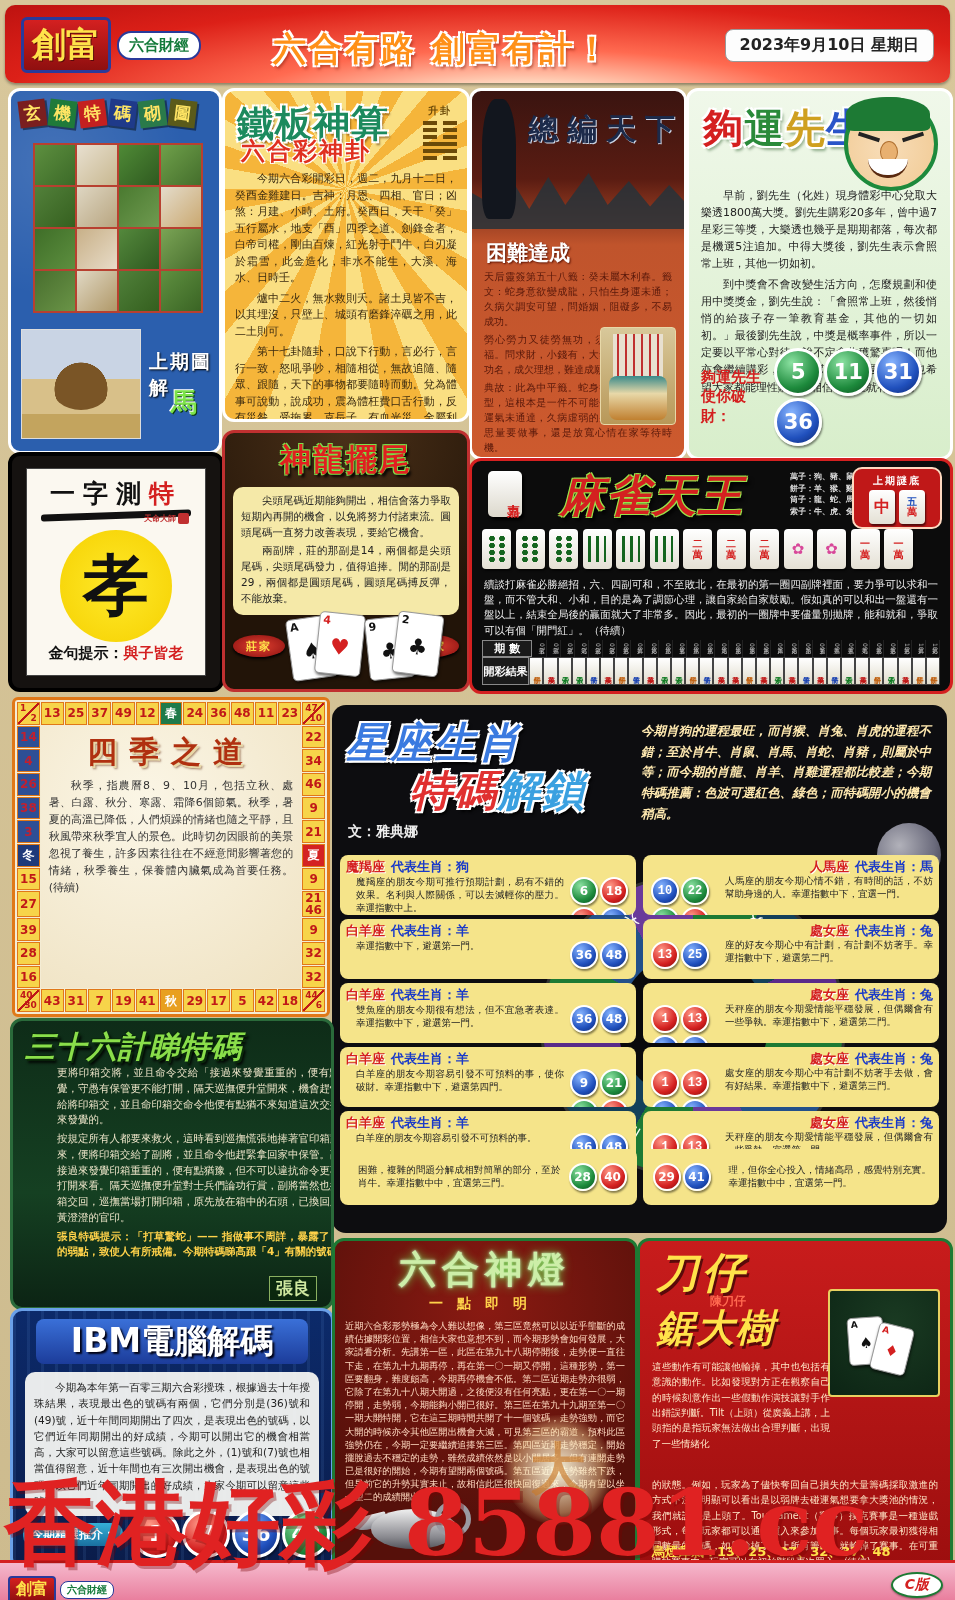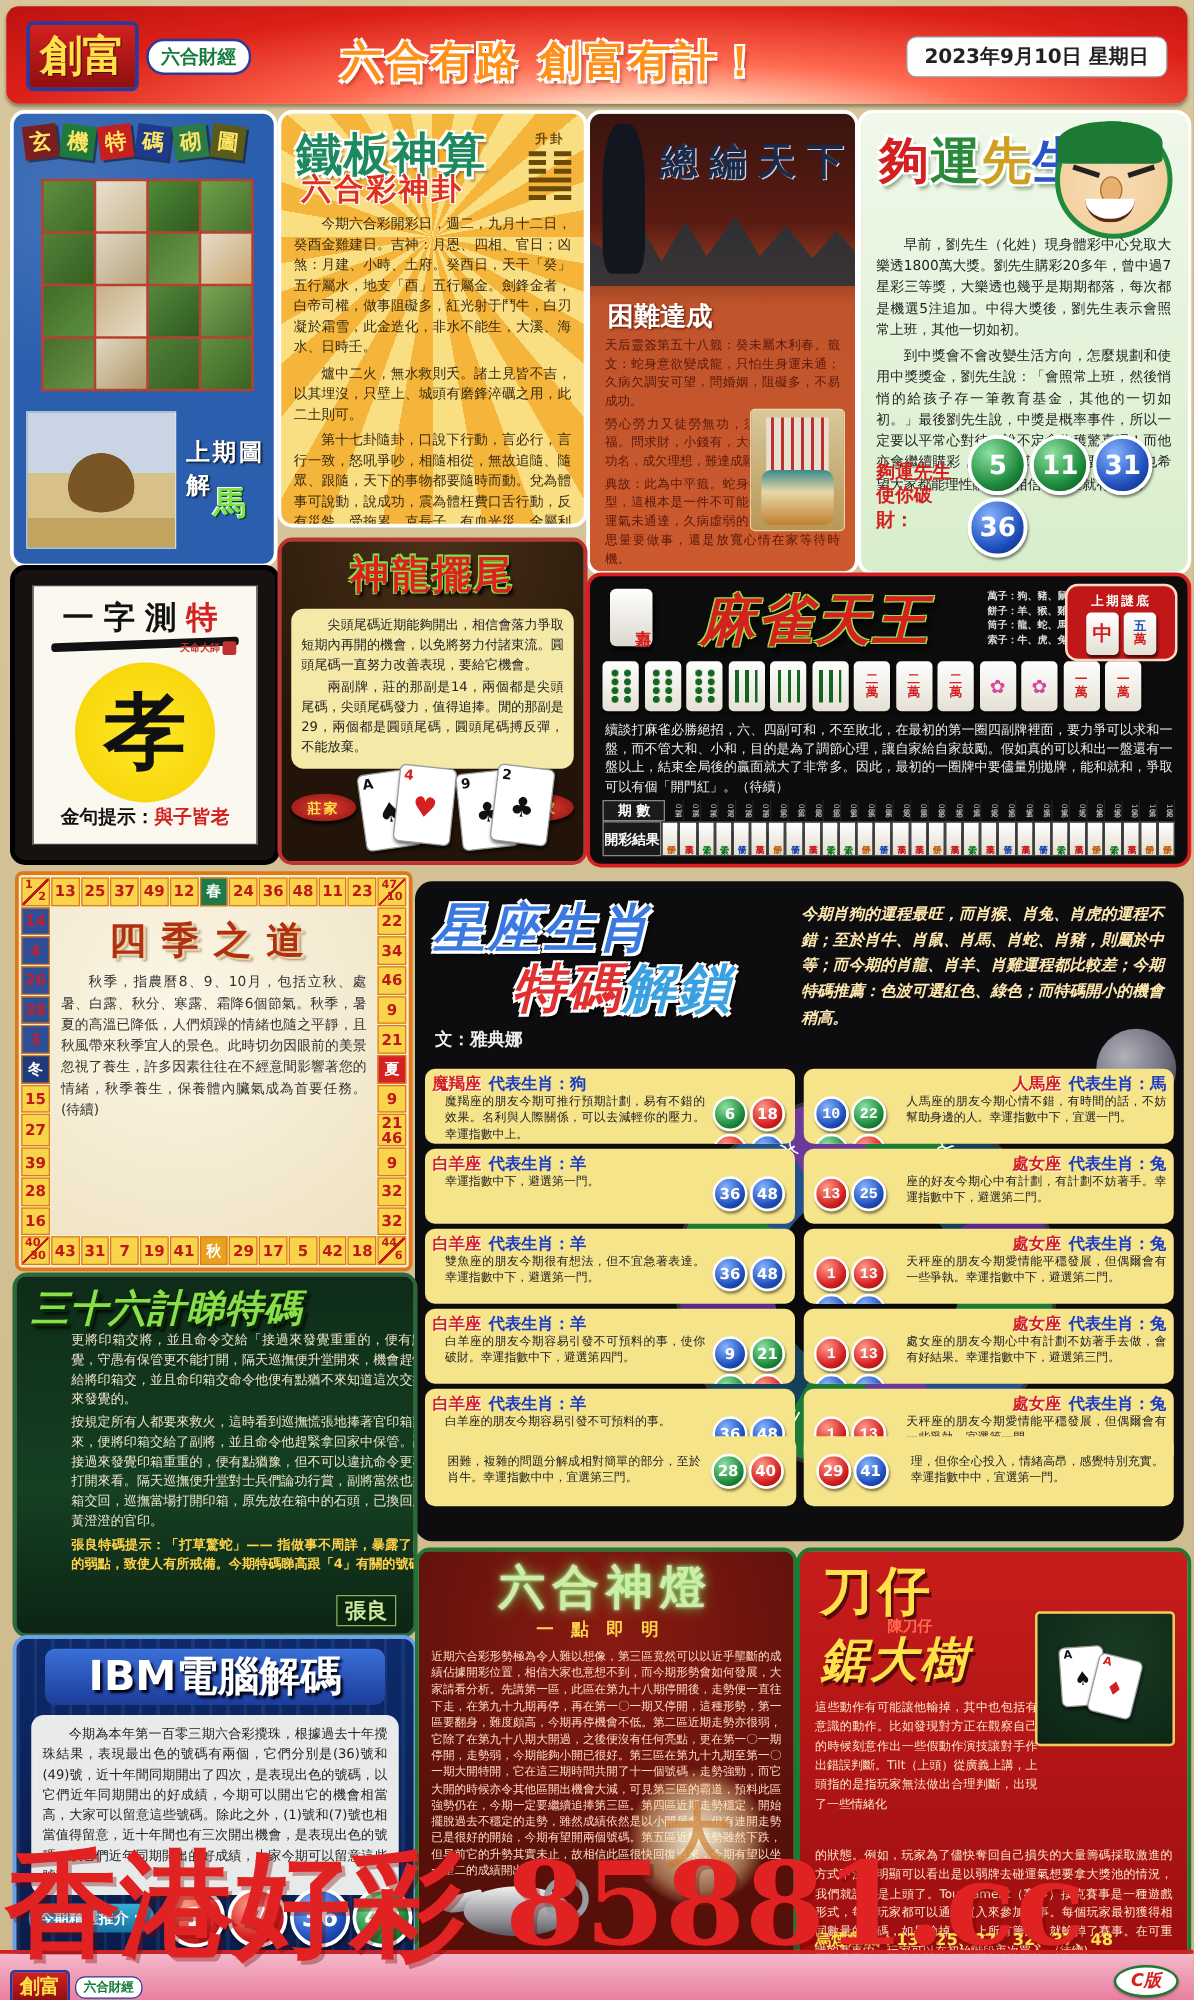--- a/index.html
+++ b/index.html
@@ -214,21 +214,21 @@
   .lp-body{position:absolute;left:10px;top:78px;width:280px;font-size:9.3px;line-height:1.42;color:#ffd9c0;text-align:justify;}
   .lp-glow{position:absolute;left:168px;bottom:44px;width:110px;height:110px;border-radius:50%;
       background:radial-gradient(circle,rgba(255,255,230,.95),rgba(255,230,160,.4) 55%,transparent 72%);
       display:flex;align-items:center;justify-content:center;font-size:56px;font-weight:bold;color:rgba(200,120,40,.65);}
   .lp-lamp{position:absolute;left:18px;bottom:14px;width:120px;height:58px;}
   .lp-lamp .body{position:absolute;left:18px;bottom:6px;width:86px;height:40px;border-radius:50%;background:linear-gradient(#f0f0f0,#8a8a90 70%,#55555c);}
   .lp-lamp .spout{position:absolute;left:0;bottom:26px;width:34px;height:14px;background:linear-gradient(#e8e8e8,#808088);border-radius:50% 10% 10% 50%;transform:rotate(-14deg);}
   .lp-lamp .handle{position:absolute;right:2px;bottom:18px;width:26px;height:26px;border:5px solid #9a9aa2;border-radius:50%;}
   
   .knife{left:637px;top:1238px;width:310px;height:328px;background:linear-gradient(#c81c1c,#9c0e0e);border:3px solid #1d7a34;}
-  .kn-t1{position:absolute;left:16px;top:4px;font-size:42px;font-weight:bold;color:#ffe24a;letter-spacing:4px;text-shadow:2px 3px 0 #5a0a0a;}
+  .kn-t1{position:absolute;left:16px;top:4px;font-size:42px;font-weight:bold;font-style:italic;color:#ffe24a;letter-spacing:4px;text-shadow:2px 3px 0 #5a0a0a;}
   .kn-auth{position:absolute;left:70px;top:52px;font-size:12px;color:#ff6a50;font-weight:bold;}
   .kn-t2{position:absolute;left:16px;top:62px;font-size:38px;font-weight:bold;font-style:italic;color:#ffe24a;letter-spacing:2px;text-shadow:2px 3px 0 #5a0a0a;}
   .kn-photo{position:absolute;right:10px;top:48px;width:108px;height:104px;border:2px solid #e8d060;border-radius:4px;
       background:radial-gradient(circle at 60% 30%,#1a3a22,#0c2414);}
   .kn-photo .pcard{width:34px;height:46px;} .kn-photo .pcard b{font-size:9px;} .kn-photo .pcard s{font-size:15px;}
   .kn-body{position:absolute;left:12px;top:118px;width:178px;font-size:9.6px;line-height:1.6;color:#ffe8c8;text-align:justify;}
   .kn-body2{position:absolute;left:12px;top:236px;width:286px;font-size:9.6px;line-height:1.6;color:#ffe8c8;text-align:justify;}
   .kn-nums{position:absolute;left:12px;bottom:8px;font-size:13px;font-weight:bold;color:#ffe24a;}
   
   .pinkband{position:absolute;left:0;top:1560px;width:955px;height:40px;background:linear-gradient(#f5b8cc,#e87a9a);border-top:3px solid #d42020;}
@@ -296,21 +296,21 @@
       <div id="hexlines">
           <div class="ln br"></div>
           <div class="ln br"></div>
           <div class="ln br"></div>
           <div class="ln"></div>
           <div class="ln"></div>
           <div class="ln br"></div>
         </div>
     </div>
     <div class="iron-body">
-      <p>今期六合彩開彩日，週二，九月十二日，癸酉金雞建日。吉神：月恩、四相、官日；凶煞：月建、小時、土府。癸酉日，天干「癸」五行屬水，地支「酉」五行屬金。劍鋒金者，白帝司權，做事阻礙多，紅光射于鬥牛，白刃凝於霜雪，此金造化，非水不能生，大溪、海水、日時壬。</p>
+      <p>今期六合彩開彩日，週二，九月十二日，癸酉金雞建日。吉神：月恩、四相、官日；凶煞：月建、小時、土府。癸酉日，天干「癸」五行屬水，地支「酉」四季之道。劍鋒金者，白帝司權，剛由百煉，紅光射于鬥牛，白刃凝於霜雪，此金造化，非水不能生，大溪、海水、日時壬。</p>
       <p>爐中二火，無水救則夭。諸土見皆不吉，以其埋沒，只壁上、城頭有磨鋒淬礪之用，此二土則可。</p>
       <p>第十七卦隨卦，口說下行動，言必行，言行一致，怒吼爭吵，相隨相從，無故追隨、隨眾、跟隨，天下的事物都要隨時而動。兌為體事可說動，說成功，震為體枉費口舌行動，反有災咎，受拖累。克長子，有血光災，金屬利器傷身，破相，官非口舌，肝病、抽筋、囈語。</p>
 
     </div>
   </div>
 
   <div class="card editor">
     <div class="ed-fig"></div>
     <div class="ed-title">總編天下</div>
     <div class="ed-sub">困難達成</div>

